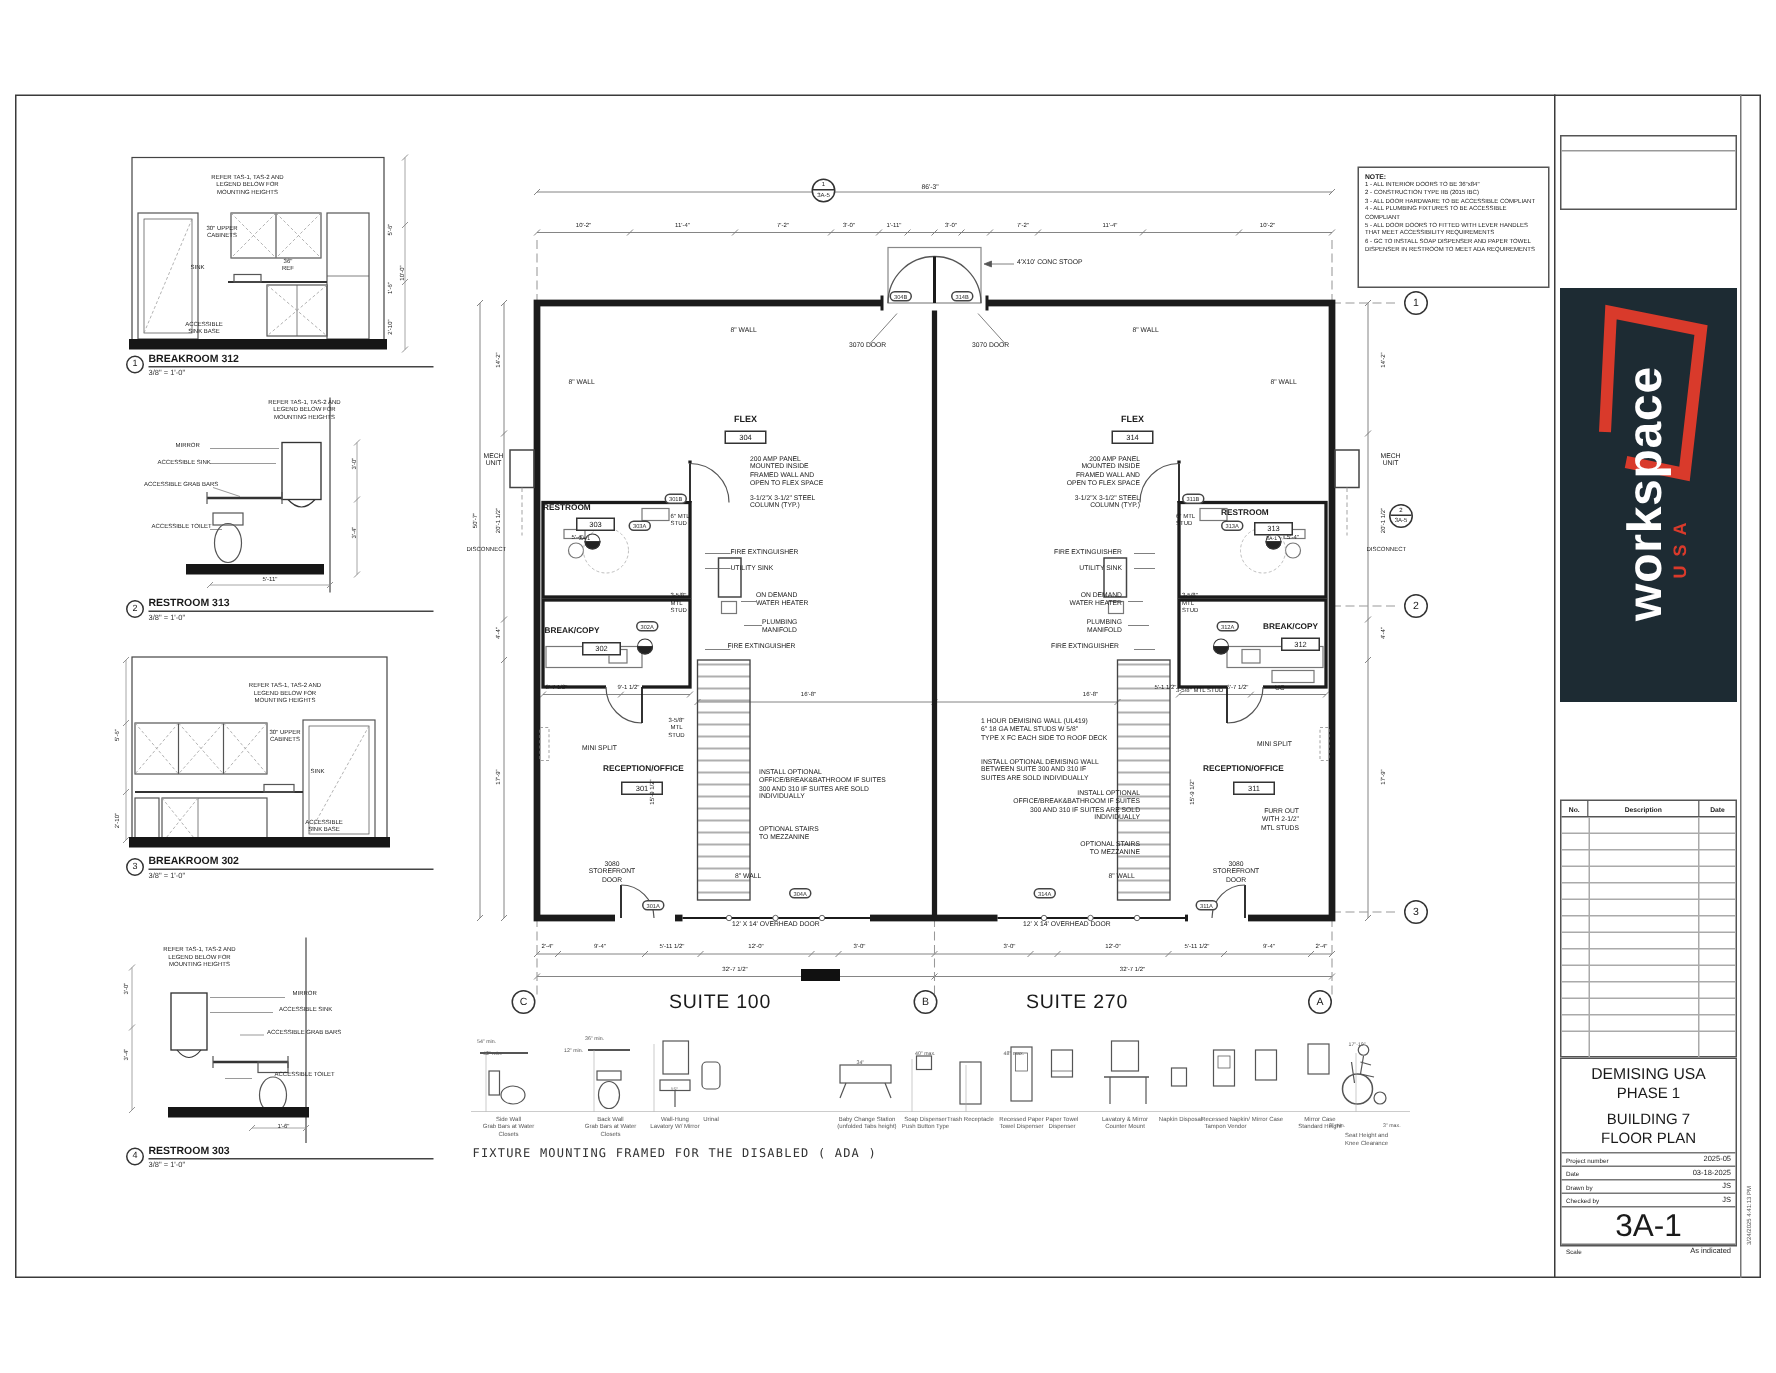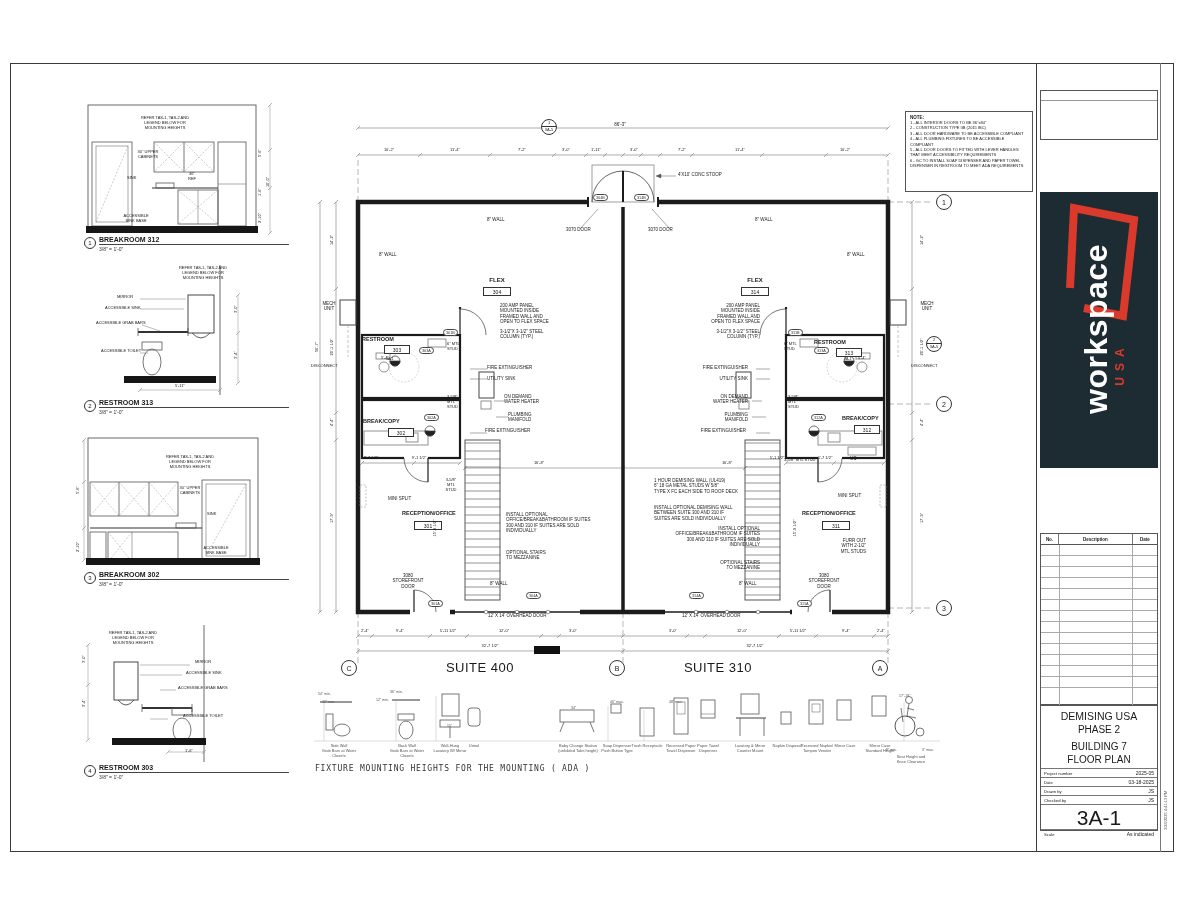--- a/index.html
+++ b/index.html
@@ -469,22 +469,22 @@
   <div class="lbl t4 c" style="left:712px;top:461px;width:30px">16'-8"</div>
   <div class="lbl t4 c" style="left:356px;top:456px;width:30px">8'-7 1/2"</div>
   <div class="lbl t4 c" style="left:404px;top:456px;width:30px">9'-1 1/2"</div>
   <div class="lbl t4 c" style="left:762px;top:456px;width:30px">5'-1 1/2"</div>
   <div class="lbl t4 c" style="left:810px;top:456px;width:30px">6'-7 1/2"</div>
   <div class="lbl t4 rot c" style="left:433px;top:548px;width:40px">15'-9 1/2"</div>
   <div class="lbl t4 rot c" style="left:793px;top:548px;width:40px">15'-9 1/2"</div>
   <div class="lbl t4" style="left:381px;top:356px">5'-4"</div>
   <div class="lbl t4" style="left:858px;top:356px">5'-4"</div>
 
-  <div class="lbl t13 c" style="left:420px;top:660px;width:120px">SUITE 400</div>
-  <div class="lbl t13 c" style="left:658px;top:660px;width:120px">SUITE 310</div>
+  <div class="lbl t13 c" style="left:420px;top:660px;width:120px">SUITE 100</div>
+  <div class="lbl t13 c" style="left:658px;top:660px;width:120px">SUITE 270</div>
   <div class="bubble" style="left:341px;top:660px">C</div>
   <div class="bubble" style="left:609px;top:660px">B</div>
   <div class="bubble" style="left:872px;top:660px">A</div>
   <div class="bubble" style="left:936px;top:194px">1</div>
   <div class="bubble" style="left:936px;top:396px">2</div>
   <div class="bubble" style="left:936px;top:600px">3</div>
   <div class="sect" style="left:541px;top:119px">
     <span style="display:block">1</span>
     <span class="sp">3A-5</span>
   </div>
@@ -565,21 +565,21 @@
   <div class="lbl gray" style="left:390px;top:690px;font-size:3.5px">36" min.</div>
   <div class="lbl gray" style="left:376px;top:698px;font-size:3.5px">12" min.</div>
   <div class="lbl gray" style="left:610px;top:700px;font-size:3.5px">40" max.</div>
   <div class="lbl gray" style="left:571px;top:706px;font-size:3.5px">34"</div>
   <div class="lbl gray" style="left:447px;top:724px;font-size:3.5px">15"</div>
   <div class="lbl gray" style="left:669px;top:700px;font-size:3.5px">48" max.</div>
   <div class="lbl gray" style="left:899px;top:694px;font-size:3.5px">17"-19"</div>
   <div class="lbl gray" style="left:886px;top:748px;font-size:3.5px">8" min.</div>
   <div class="lbl gray" style="left:922px;top:748px;font-size:3.5px">3" max.</div>
 
-  <div class="lbl mono" style="left:315px;top:764px;font-size:8px;letter-spacing:.8px;color:#333">FIXTURE MOUNTING HEIGHTS FOR THE MOUNTING ( ADA )</div>
+  <div class="lbl mono" style="left:315px;top:764px;font-size:8px;letter-spacing:.8px;color:#333">FIXTURE MOUNTING FRAMED FOR THE DISABLED ( ADA )</div>
 
   <div class="abs" style="left:1040px;top:90px;width:118px;height:50px;border:.8px solid #555">
     <div style="height:10px;border-bottom:.5px solid #999"></div>
   </div>
 
   <div class="abs" style="left:1040px;top:192px;width:118px;height:276px;background:#1d2b33;overflow:hidden">
     <svg width="118" height="276" viewBox="0 0 118 276" style="position:absolute;left:0;top:0">
       <polyline points="30,96 34,16 94,28 83,124 44,116" fill="none" stroke="#d93a2b" stroke-width="8"></polyline>
     </svg>
     <div class="abs rot" style="left:1078px;top:458px;width:258px;margin-left:-1040px;margin-top:-192px;position:absolute;font-size:32px;font-weight:bold;color:#fff;letter-spacing:.5px;text-align:center">workspace</div>
@@ -605,21 +605,21 @@
     <div class="row14"></div>
       <div class="row14"></div>
     <div class="row14"></div>
       <div class="row14" style="border-bottom:none"></div>
     <div class="abs" style="left:18px;top:11px;height:161px;border-left:.5px solid #aaa"></div>
     <div class="abs" style="right:24px;top:11px;height:161px;border-left:.5px solid #aaa"></div>
   </div>
 
   <div class="abs" style="left:1040px;top:705px;width:118px;height:126px;border:.8px solid #555;background:#fff">
     <div class="c" style="font-size:10.5px;padding-top:4px;height:18px">DEMISING USA</div>
-    <div class="c" style="font-size:10px;height:16px">PHASE 2</div>
+    <div class="c" style="font-size:10px;height:16px">PHASE 1</div>
     <div class="c" style="font-size:10px;height:28px;white-space:pre-line;line-height:1.3">BUILDING 7
 FLOOR PLAN</div>
     <div style="height:9px;border-top:.5px solid #777;display:flex;justify-content:space-between;padding:0 3px;line-height:9px">
       <span style="font-size:4.2px">Project number</span>
       <span style="font-size:5px">2025-05</span>
     </div>
     <div style="height:9px;border-top:.5px solid #777;display:flex;justify-content:space-between;padding:0 3px;line-height:9px">
       <span style="font-size:4.2px">Date</span>
       <span style="font-size:5px">03-18-2025</span>
     </div>

